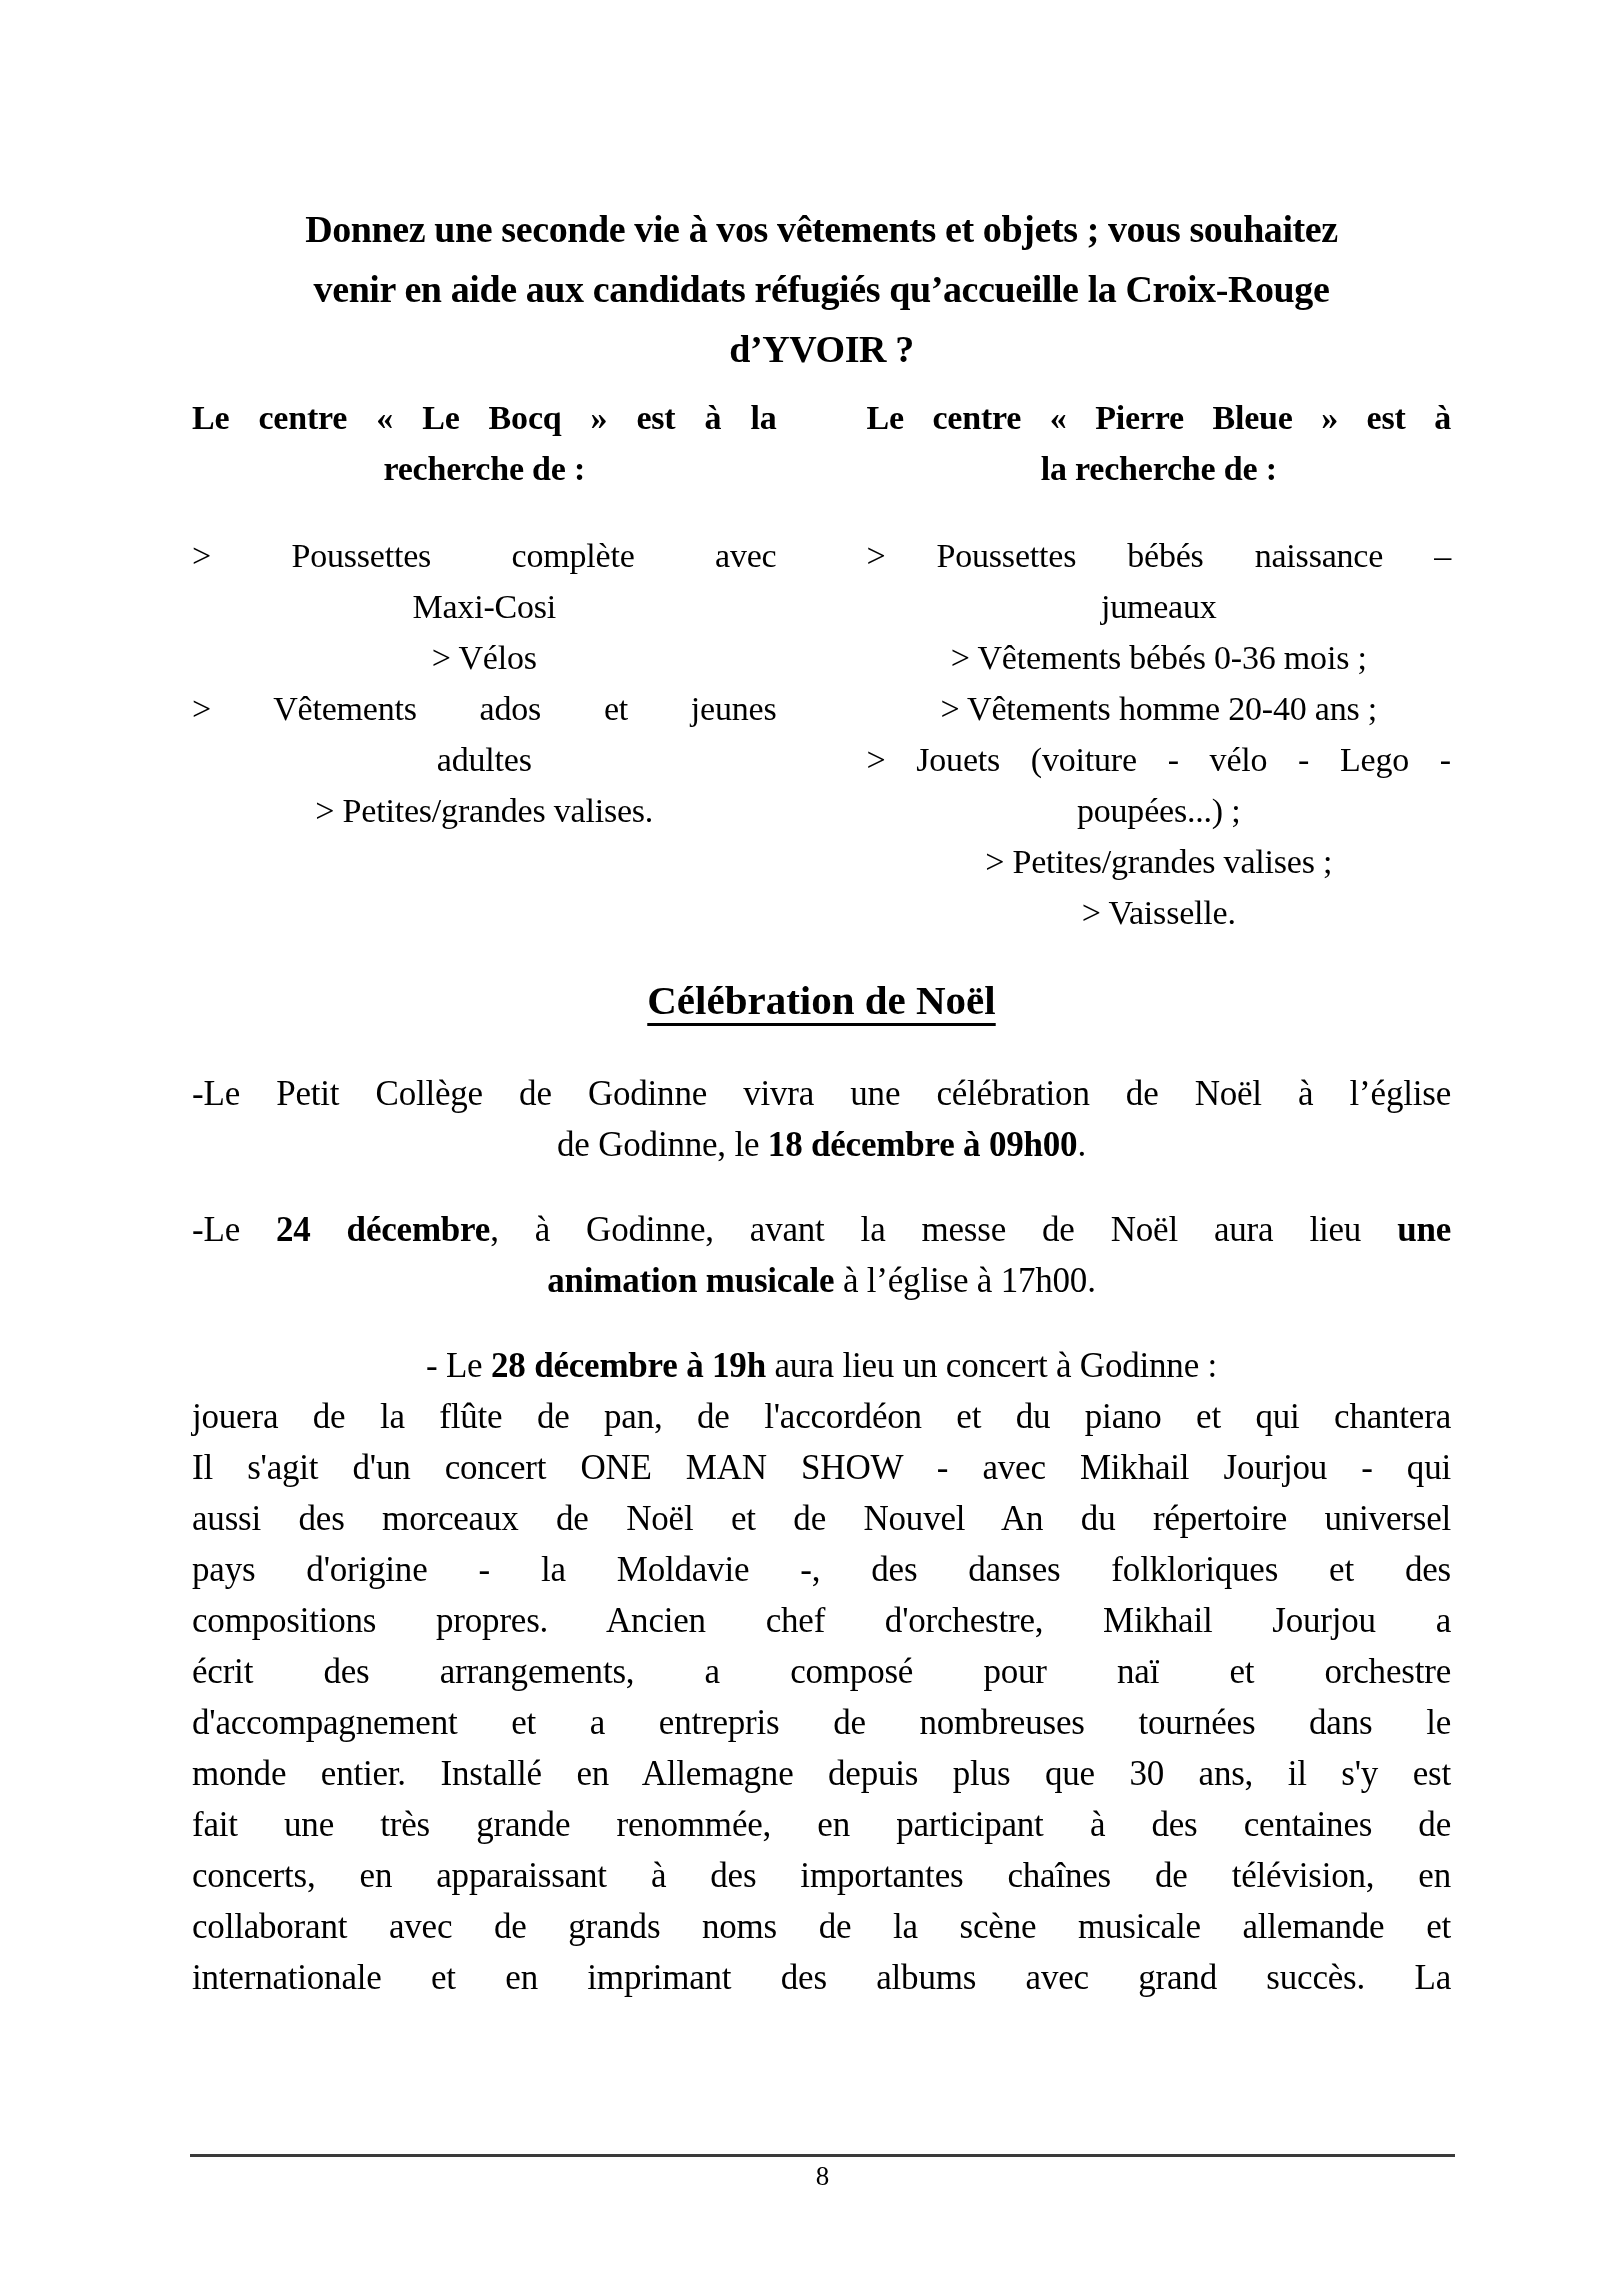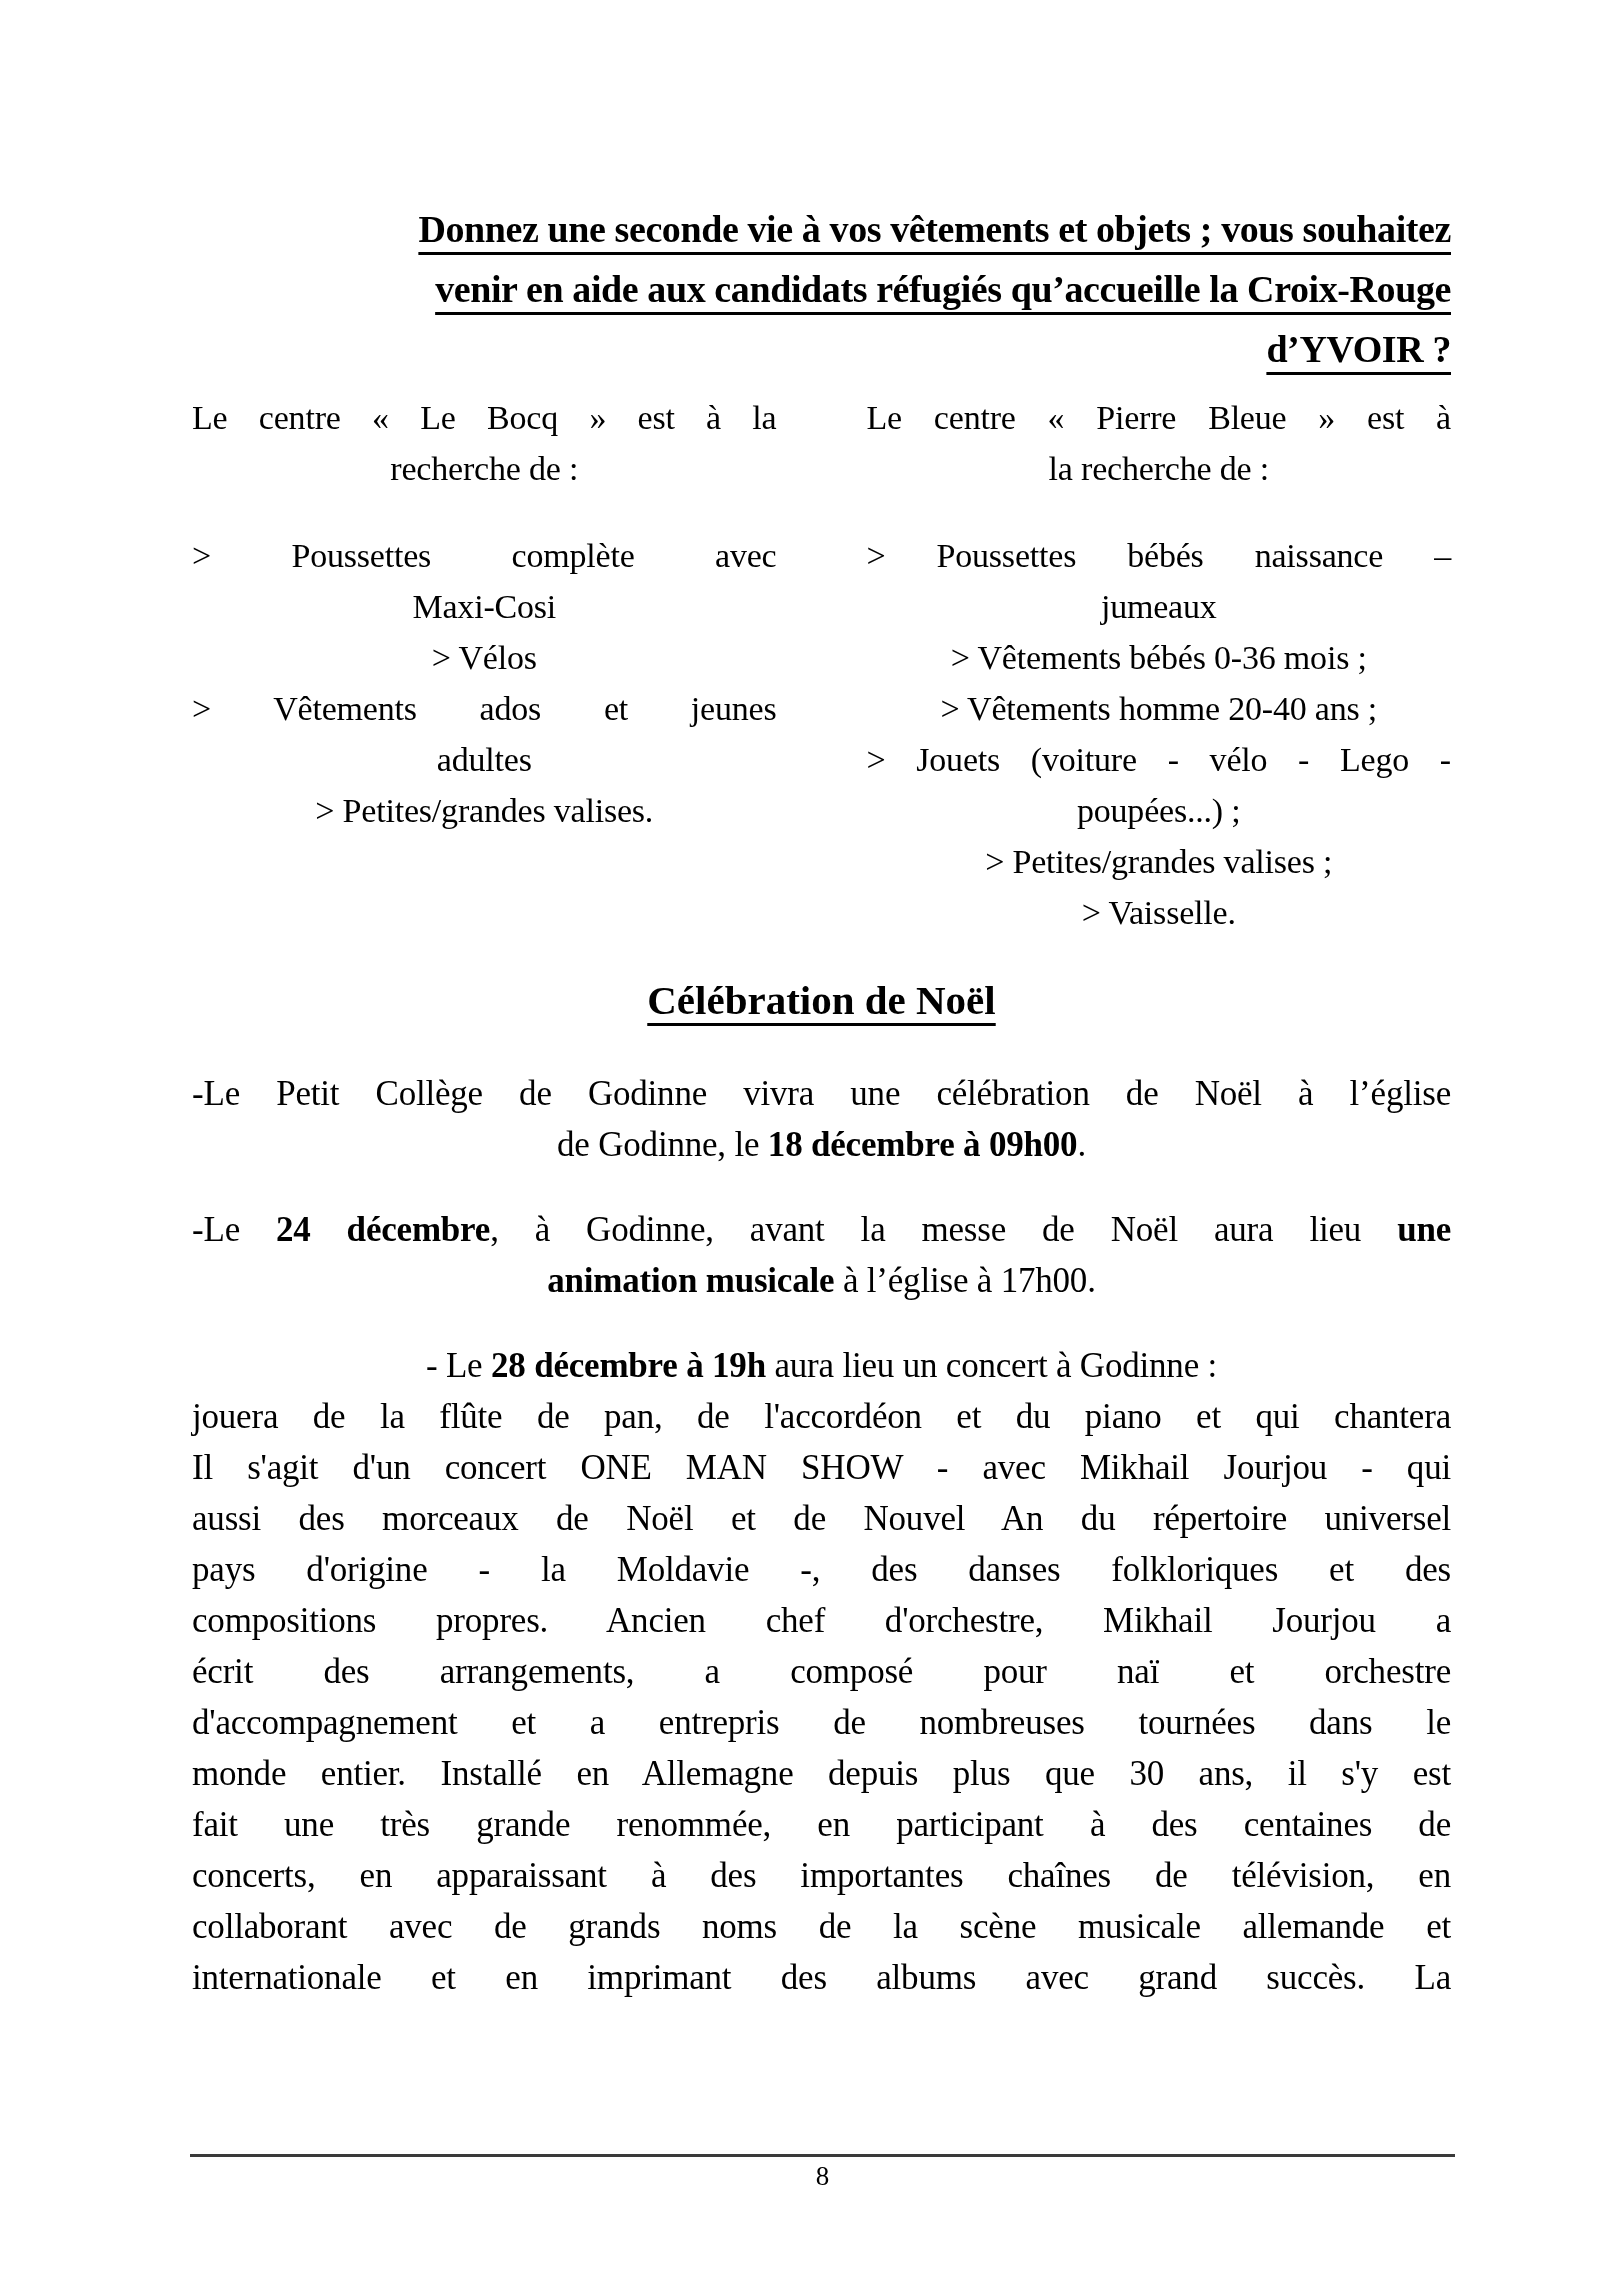--- a/index.html
+++ b/index.html
@@ -25,37 +25,36 @@
   .doc-title {
     font-weight: 700;
     font-size: 38px;
     line-height: 60px;
     text-align: center;
     letter-spacing: -0.4px;
     margin-bottom: 12.5px;
   }
   .doc-title .tline {
     white-space: nowrap;
-    text-align: right;
-    text-decoration: underline;
+    text-align: center;
     text-decoration-thickness: 2.7px;
     text-underline-offset: 9.9px;
   }
 
   .columns {
     display: flex;
     gap: 90px;
   }
   .col {
     flex: 1;
     font-size: 34px;
     line-height: 51px;
     letter-spacing: -0.2px;
   }
-  .col-heading { font-weight: 400; }
+  .col-heading { font-weight: 700; }
   .col-items { margin-top: 36px; }
 
   .section-heading {
     margin-top: 32px;
     text-align: center;
     font-size: 41px;
     font-weight: 700;
     line-height: 60px;
   }
   .section-heading .underlined {

